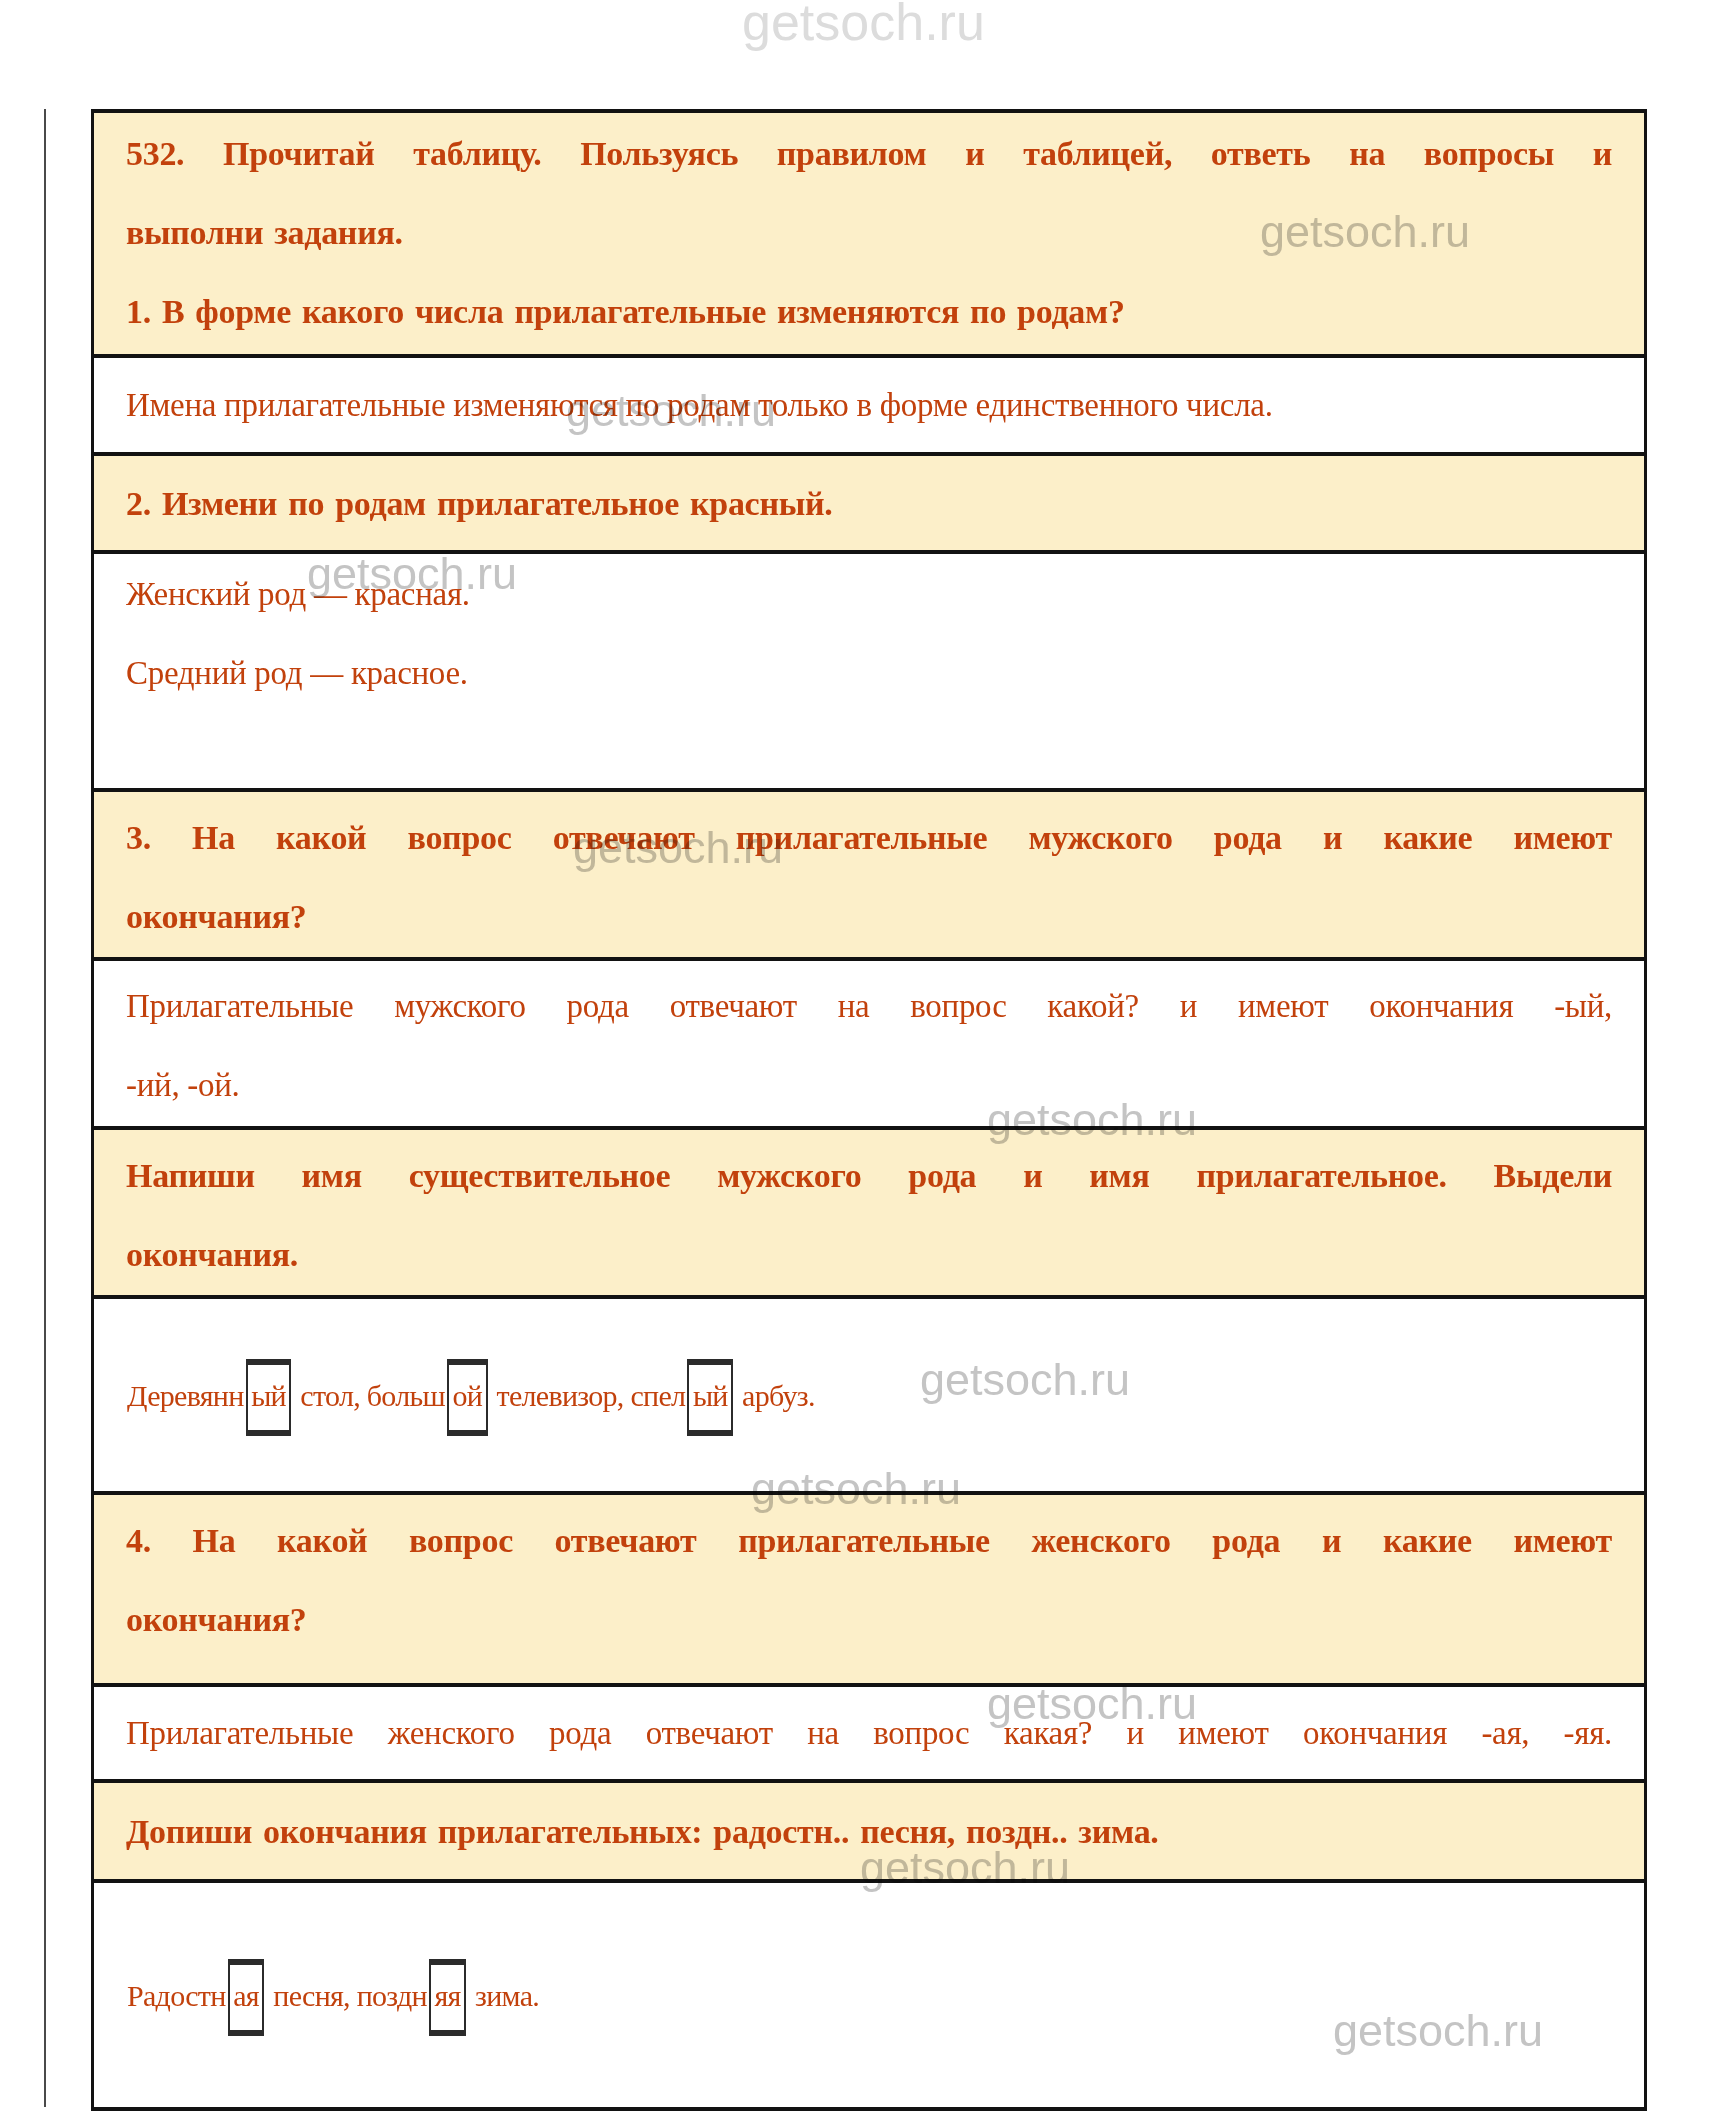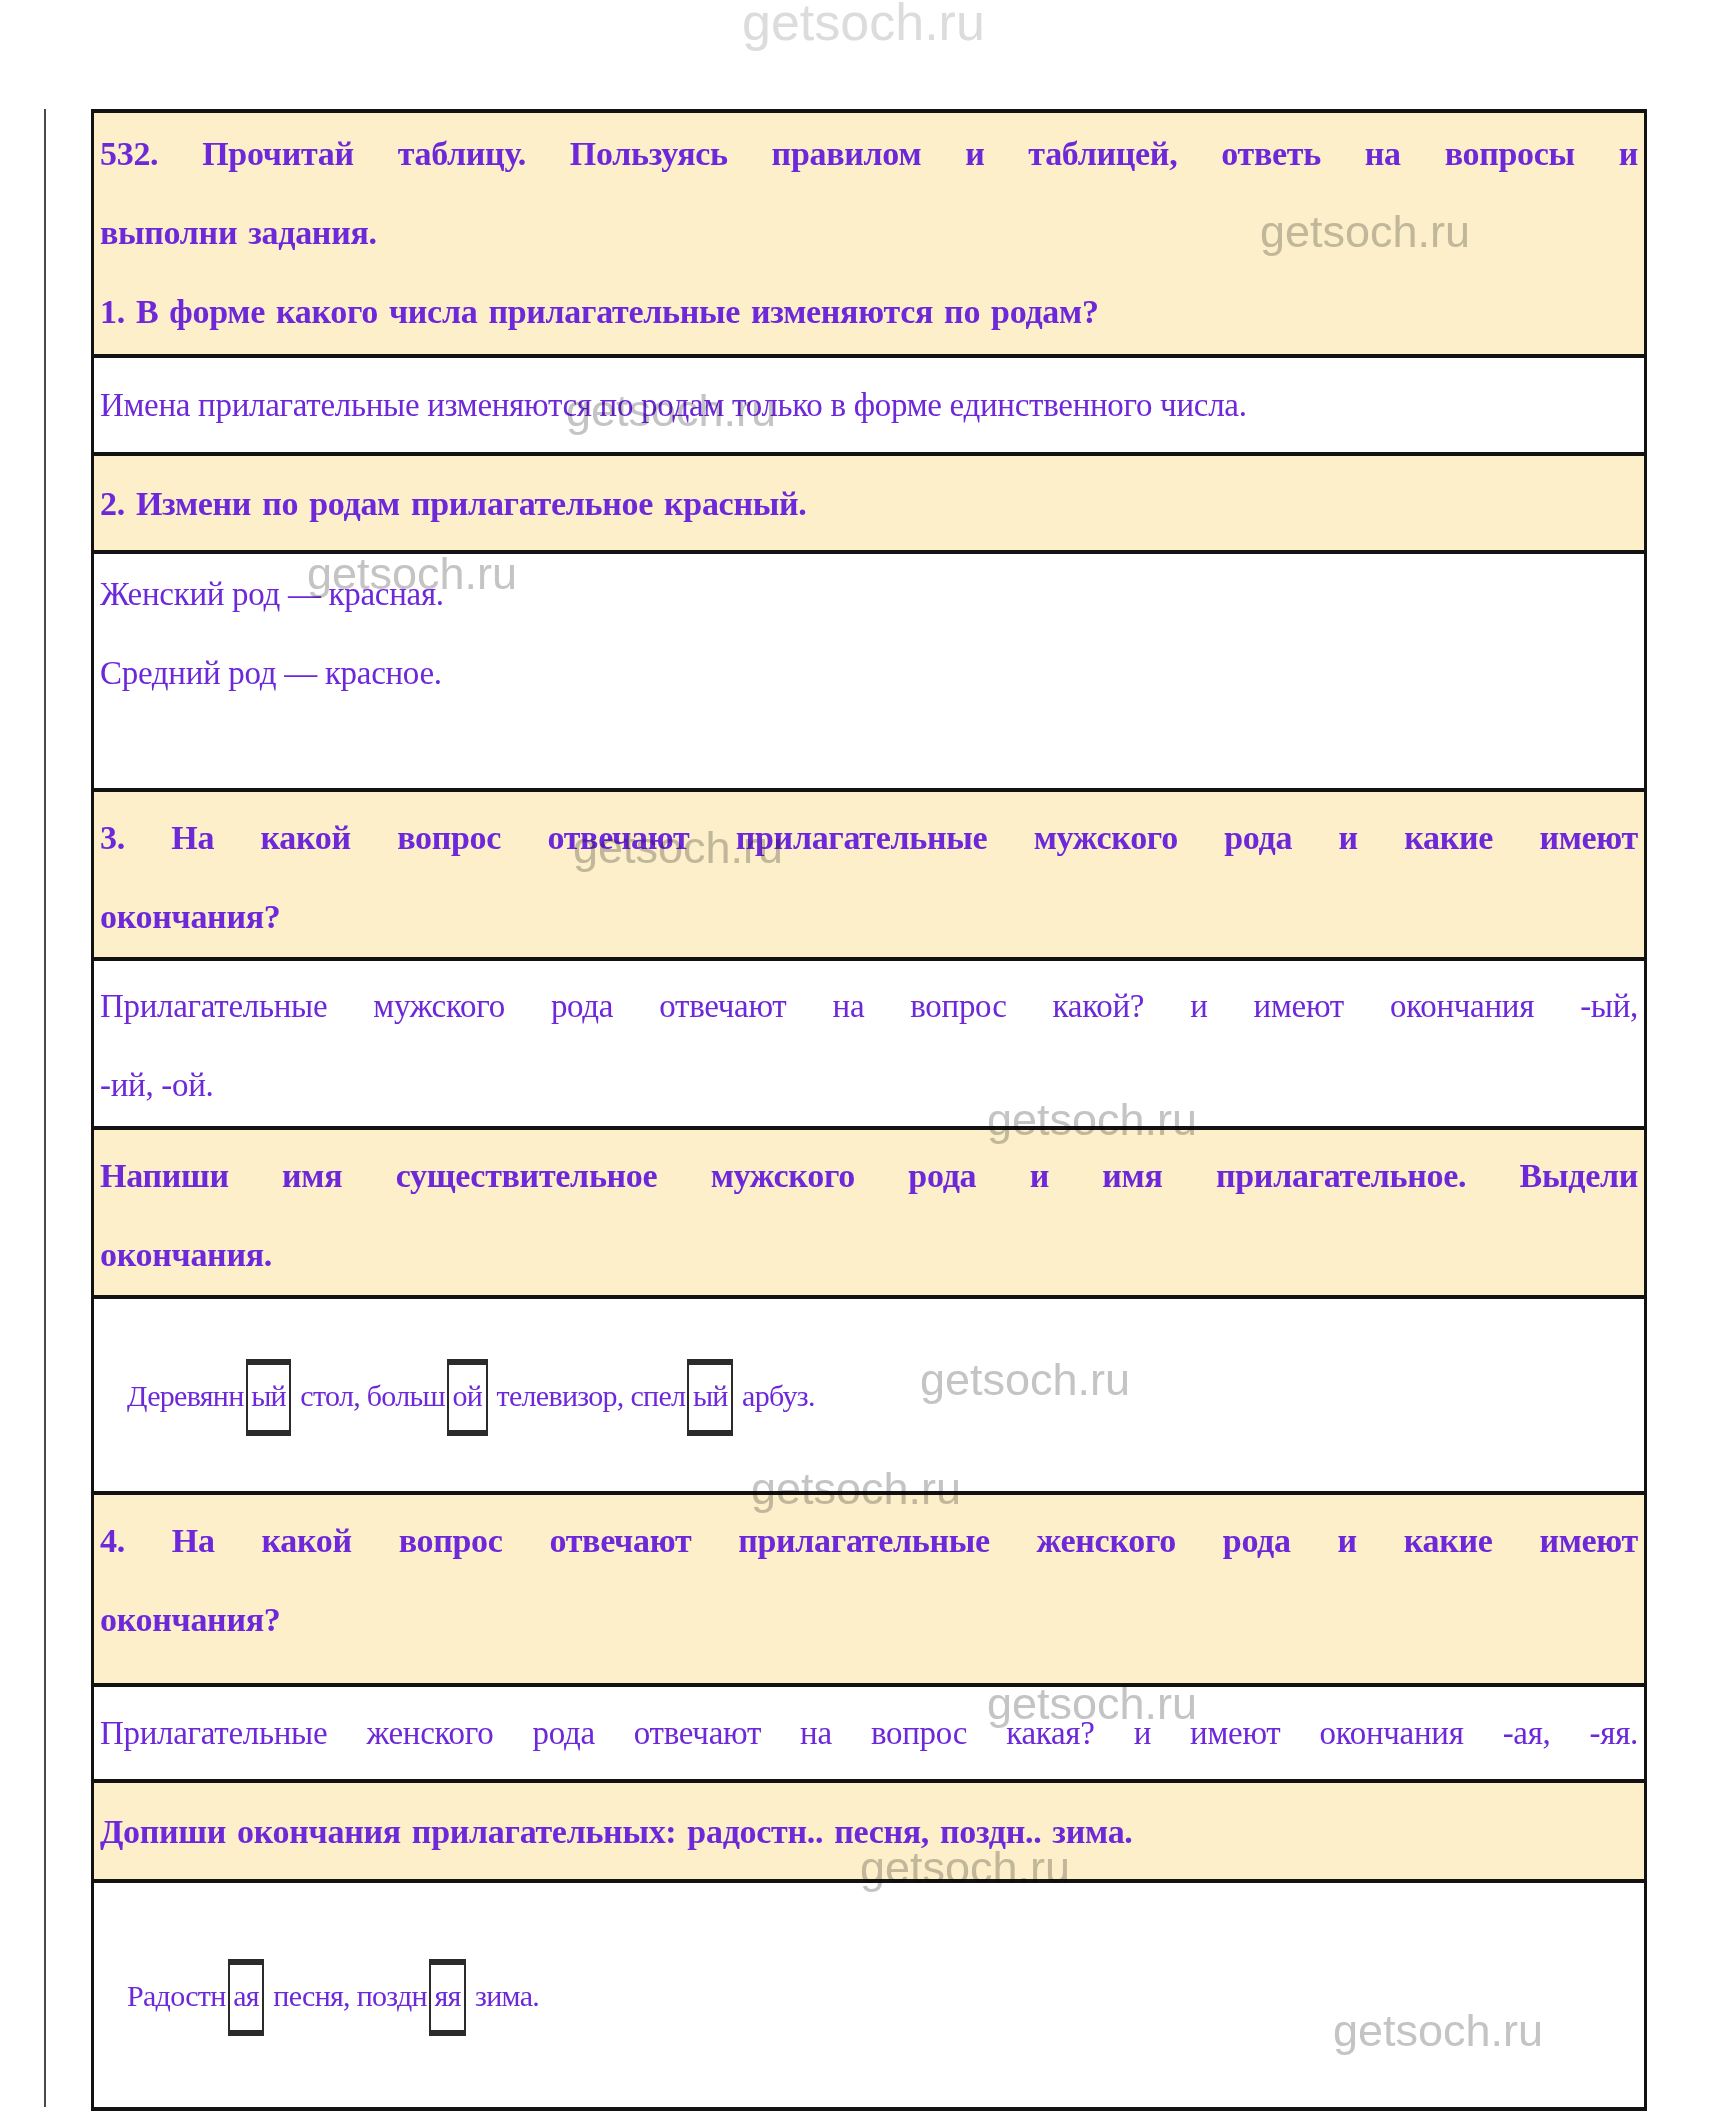--- a/index.html
+++ b/index.html
@@ -16,22 +16,22 @@
 
   .doc-table{
     position:absolute;left:91px;top:109px;width:1556px;
     box-sizing:border-box;
     border:4.2px solid #121212;
     border-left-width:3.5px;border-right-width:3.5px;border-bottom-width:4.9px;
     background:#ffffff;
   }
   .row{
     box-sizing:border-box;
-    padding:0 6px;
-    color:#6d28d9;
+    padding:0 32px;
+    color:#c2410c;
     font-size:33px;
     letter-spacing:-0.3px;
     line-height:79px;
   }
   .row + .row{border-top:4.9px solid #121212;}
   .cream{background:#FCEFC9;font-weight:bold;font-size:34px;word-spacing:2.8px;}
   .white{background:#ffffff;}
 
   .line{width:100%;}
   .line.j{text-align:justify;text-align-last:justify;}

